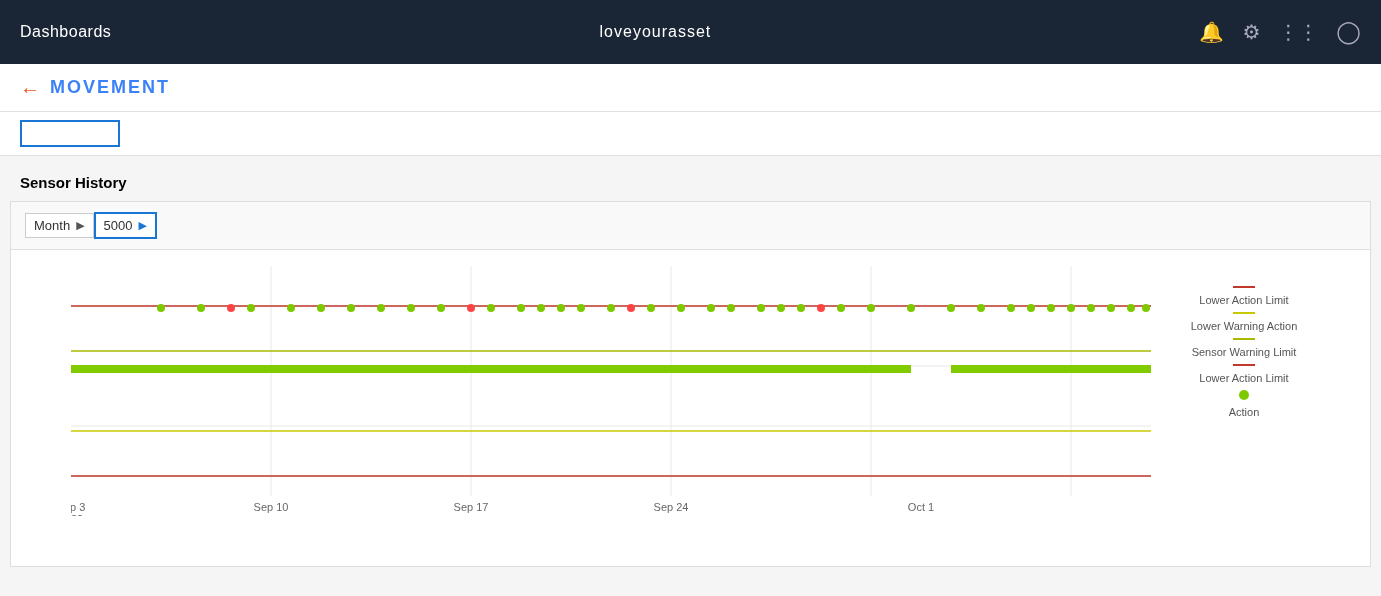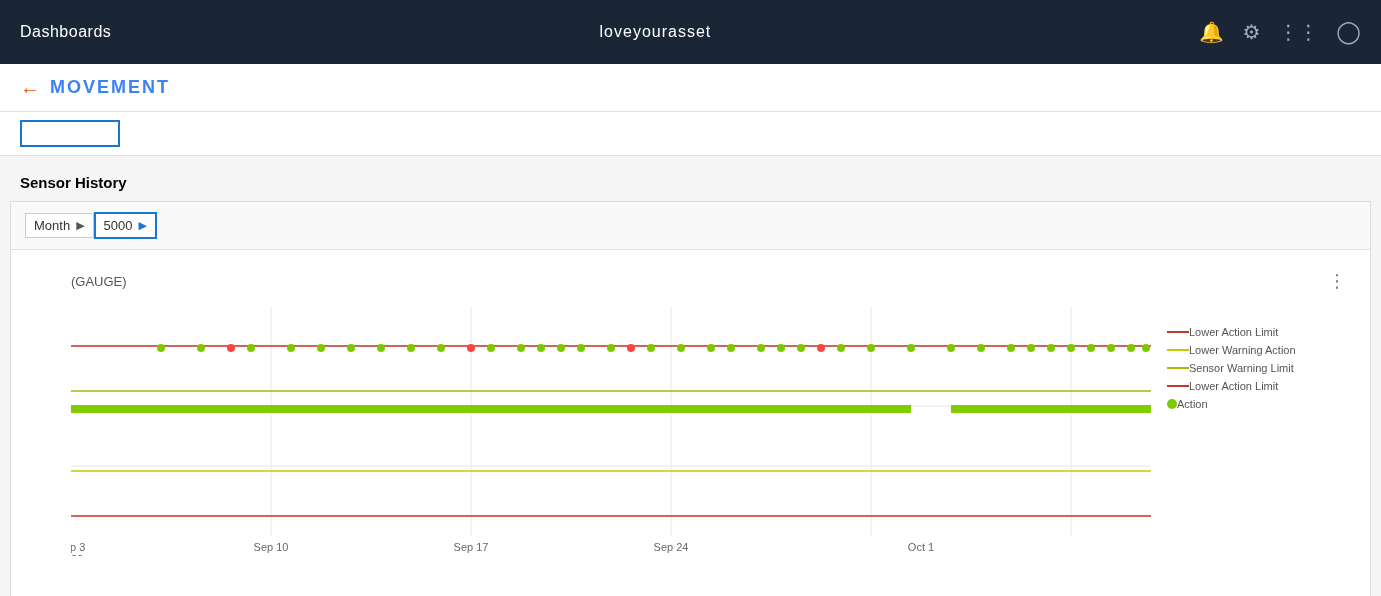--- a/index.html
+++ b/index.html
@@ -165,21 +165,22 @@
       gap: 6px;
       padding-left: 16px;
       min-width: 170px;
       font-size: 11px;
       color: #555;
       padding-top: 20px;
     }
     .legend-item {
       display: flex;
       align-items: center;
-      gap: 0;
+      gap: 6px;
+      flex-direction: column;
     }
     .legend-line {
       width: 22px;
       height: 2px;
       display: inline-block;
     }
     .legend-dot {
       width: 10px;
       height: 10px;
       border-radius: 50%;
@@ -221,24 +222,20 @@
       <span class="ctrl-arrow">▶</span>
     </div>
     <div class="ctrl-5000">
       <span>5000</span>
       <span class="ctrl-arrow-blue">▶</span>
     </div>
   </div>
 
   <div class="chart-area">
 
-    <div class="chart-title-row">
-      <span class="gauge-label">(GAUGE)</span>
-      <span class="more-icon">⋮</span>
-    </div>
 
     <div class="chart-svg-wrapper">
 
       <svg class="main-chart" width="1080" height="250" viewBox="0 0 1080 250">
 
         <rect width="1080" height="250" fill="#fff"></rect>
 
         <line x1="0" y1="40" x2="1080" y2="40" stroke="#e8e8e8" stroke-width="1"></line>
         <line x1="0" y1="100" x2="1080" y2="100" stroke="#e8e8e8" stroke-width="1"></line>
         <line x1="0" y1="160" x2="1080" y2="160" stroke="#e8e8e8" stroke-width="1"></line>

